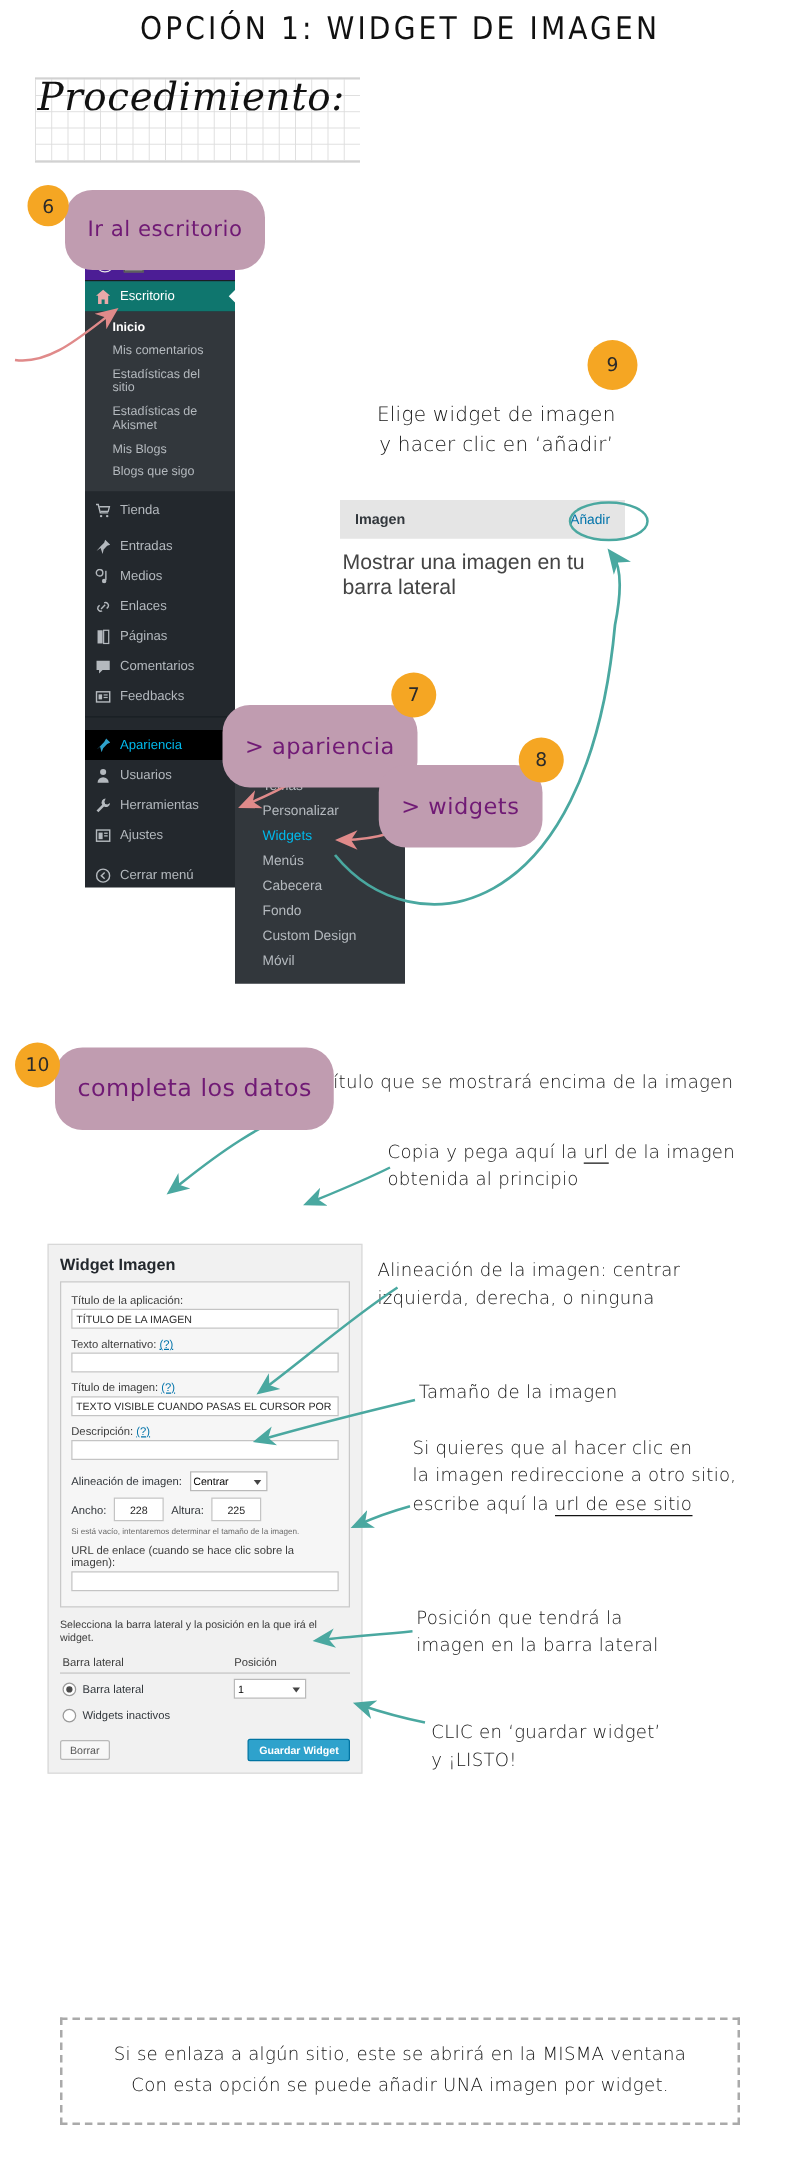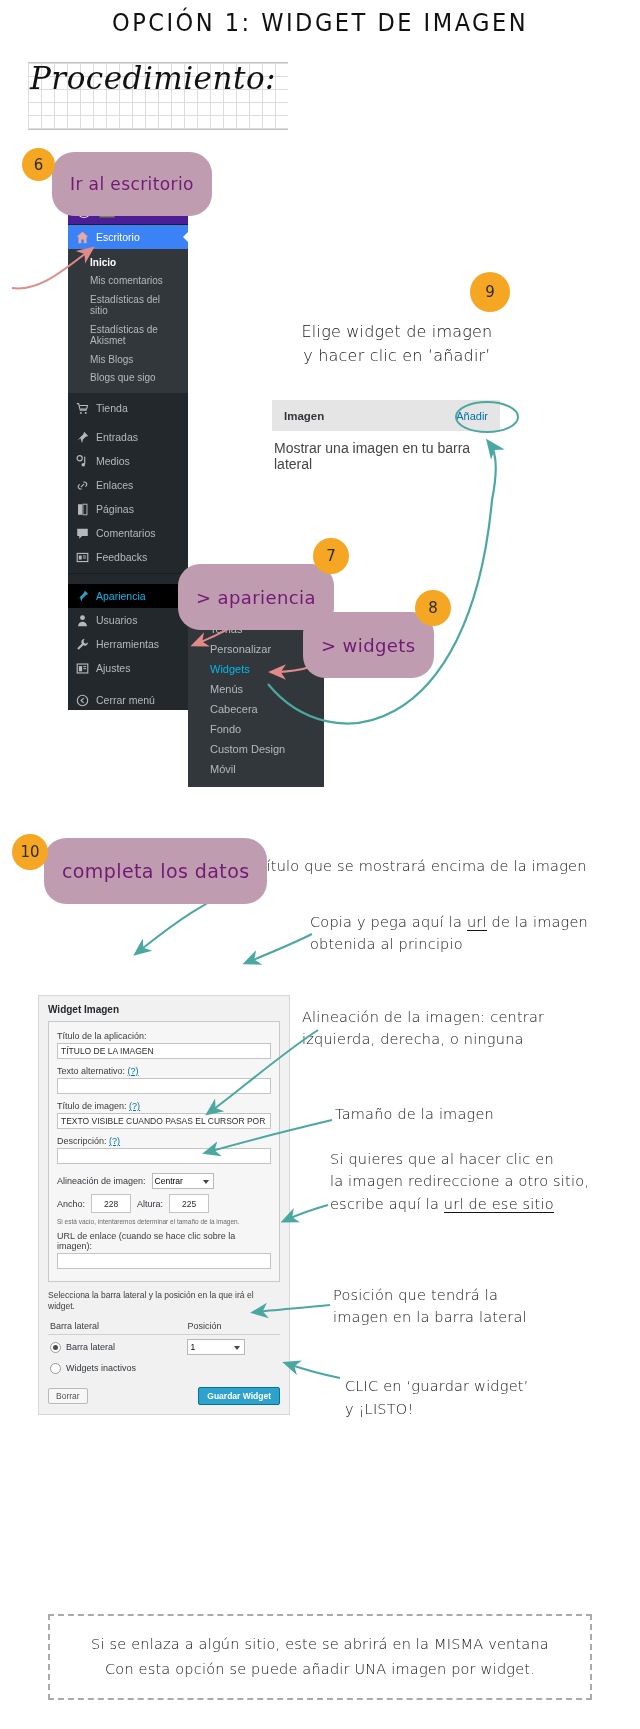--- a/index.html
+++ b/index.html
@@ -98,21 +98,21 @@
   }
   #wp-sitename{color:#e5e5e5;font-size:10px;white-space:nowrap;overflow:hidden;}
 
   .wp-item{
     display:flex;align-items:center;gap:7px;
     padding:5.5px 8px;
     color:#b4b9be;
     white-space:nowrap;
   }
   .wp-item .ico{width:13px;height:13px;flex:none;display:block;}
-  .wp-item.current{background:#3b82f6;color:#fff;position:relative;text-align:right;}
+  .wp-item.current{background:#0f766e;color:#fff;position:relative;text-align:right;}
   .wp-item.current .lbl{color:#fff;}
   .wp-item.open{background:#000000;color:#00b9eb;}
   .wp-item.open .lbl{color:#00b9eb;}
   .wp-arrow{
     position:absolute;right:-1px;top:50%;transform:translateY(-50%);
     width:0;height:0;border-top:6px solid transparent;border-bottom:6px solid transparent;
     border-right:6px solid #ffffff;
   }
   #wp-submenu-dashboard{background:#32373c;padding:4px 0 6px 0;}
   .wp-sub{
@@ -138,21 +138,21 @@
   #widget-pick{
     top:400px;left:272px;width:228px;
   }
   #widget-pick-head{
     background:#e5e5e5;height:31px;display:flex;align-items:center;
     justify-content:space-between;padding:0 12px;
     font-size:11.5px;color:#32373c;font-weight:bold;
   }
   #widget-add-link{color:#0073aa;font-weight:normal;font-size:11px;}
   #widget-pick-desc{
-    margin-top:9px;font-size:14px;color:#444;padding-left:2px;
+    margin-top:9px;font-size:17px;color:#444;padding-left:2px;
     font-family:"Liberation Sans", sans-serif;
   }
 
   
   .note{
     font-family:"DejaVu Sans", sans-serif;
     font-weight:300;
     color:#141414;
     font-size:14.5px;
     line-height:1.35;
@@ -162,21 +162,21 @@
 
   
   #widget-form{
     top:995px;left:38px;width:252px;
     background:#f1f1f1;border:1px solid #d8d8d8;
     font-family:"Liberation Sans", sans-serif;
     font-size:9px;color:#32373c;
     padding:8px 9px 9px 9px;
     box-sizing:border-box;
   }
-  #widget-form-title{font-weight:bold;font-size:10px;margin-bottom:6px;color:#23282d;}
+  #widget-form-title{font-weight:bold;font-size:13px;margin-bottom:6px;color:#23282d;}
   #form-inner{
     border:1px solid #c9c9c9;background:#f6f6f6;
     padding:9px 8px 10px 8px;
   }
   .fld{margin-bottom:7px;}
   .fld .lab{display:block;margin-bottom:2px;font-size:9px;color:#3c3c3c;}
   .fld .lab .help{color:#0073aa;text-decoration:underline;}
   .fld input.txt{
     width:100%;box-sizing:border-box;height:16px;
     border:1px solid #c4c4c4;background:#fff;

